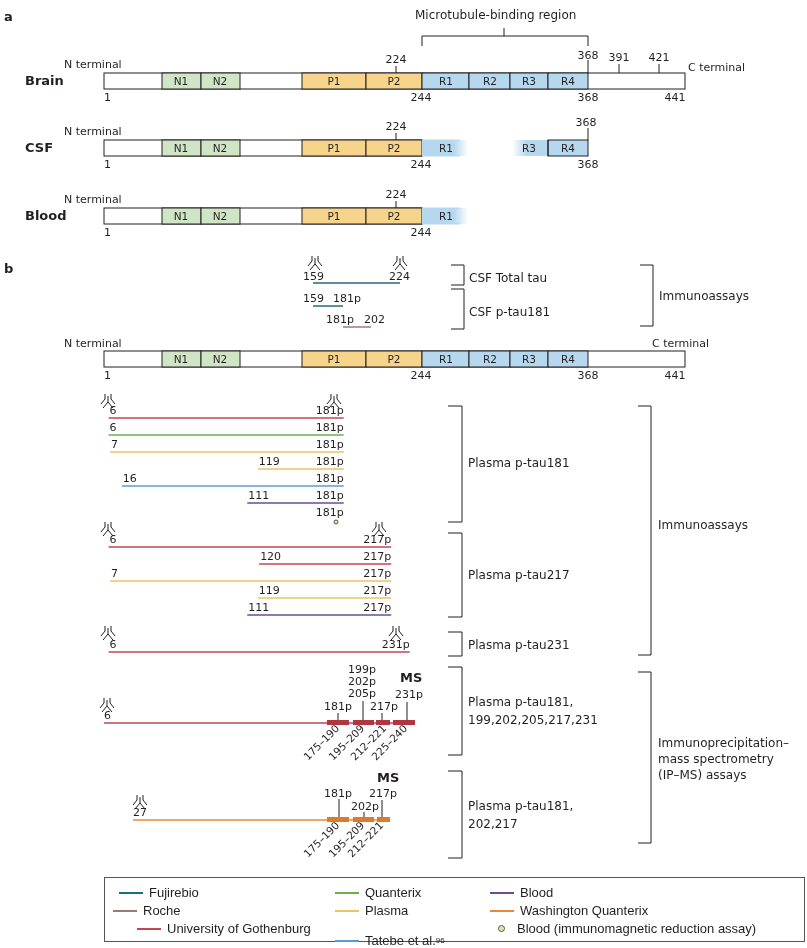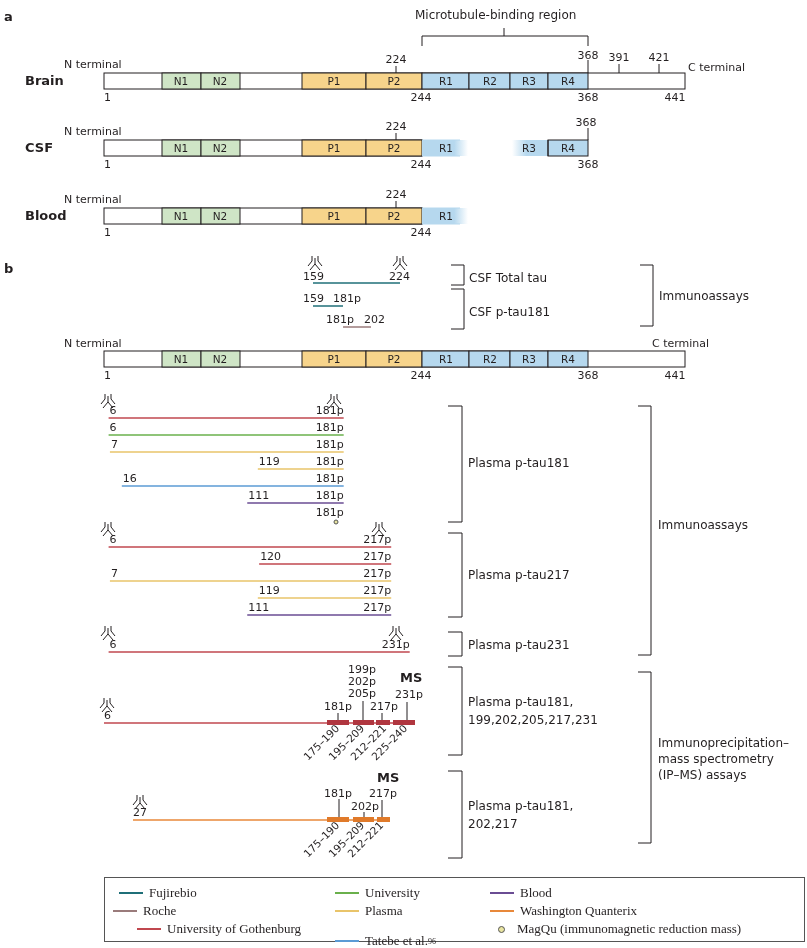--- a/index.html
+++ b/index.html
@@ -4,21 +4,21 @@
 <style>
   html,body{margin:0;padding:0;background:#fff;}
   body{width:807px;height:948px;position:relative;overflow:hidden;font-family:"DejaVu Sans","Liberation Sans",sans-serif;color:#231f20;}
   #fig{position:absolute;left:0;top:0;}
   .t{font-family:"DejaVu Sans",sans-serif;font-size:11px;fill:#231f20;}
   .ts{font-family:"DejaVu Sans",sans-serif;font-size:10.5px;fill:#231f20;}
   .tl{font-family:"DejaVu Sans",sans-serif;font-size:12px;fill:#231f20;}
   .tb{font-family:"DejaVu Sans",sans-serif;font-size:13px;font-weight:bold;fill:#231f20;}
   .tdom{font-family:"DejaVu Sans",sans-serif;font-size:10.5px;fill:#231f20;}
   .legend{position:absolute;left:104px;top:877px;width:701px;height:65px;border:1px solid #555;box-sizing:border-box;font-size:12px;}
-  .leg-item{position:absolute;display:flex;align-items:center;white-space:nowrap;font-family:Liberation Serif, serif;font-size:13px;color:#231f20;}
+  .leg-item{position:absolute;display:flex;align-items:center;white-space:nowrap;font-family:Liberation Sans, sans-serif;font-size:13px;color:#231f20;}
   .leg-swatch{display:inline-block;width:24px;height:2px;margin-right:6px;}
   .leg-dot{display:inline-block;width:5px;height:5px;border-radius:50%;border:1px solid #555;background:#e8e4a0;margin:0 12px 0 8px;}
   sup{font-size:8px;}
 </style>
 </head>
 <body>
 
 <svg id="fig" width="807" height="948" viewBox="0 0 807 948" xmlns="http://www.w3.org/2000/svg">
   <defs>
     <linearGradient id="fadeR" x1="0" x2="1" y1="0" y2="0">
@@ -289,36 +289,36 @@
   <div class="leg-item" style="left:8px;top:25px">
       <span class="leg-swatch" style="background:#9a7b7b"></span>
       <span>Roche</span>
     </div>
   <div class="leg-item" style="left:32px;top:43px">
       <span class="leg-swatch" style="background:#c0474f"></span>
       <span>University of Gothenburg</span>
     </div>
   <div class="leg-item" style="left:230px;top:7px">
       <span class="leg-swatch" style="background:#6ab04c"></span>
-      <span>University</span>
+      <span>Quanterix</span>
     </div>
   <div class="leg-item" style="left:230px;top:25px">
       <span class="leg-swatch" style="background:#e9c46a"></span>
       <span>Plasma</span>
     </div>
   <div class="leg-item" style="left:230px;top:55px">
       <span class="leg-swatch" style="background:#5b9bd5"></span>
       <span>Tatebe et al.</span>
       <sup>96</sup>
     </div>
   <div class="leg-item" style="left:385px;top:7px">
       <span class="leg-swatch" style="background:#6a4c93"></span>
       <span>Blood</span>
     </div>
   <div class="leg-item" style="left:385px;top:25px">
       <span class="leg-swatch" style="background:#e8883a"></span>
       <span>Washington Quanterix</span>
     </div>
   <div class="leg-item" style="left:385px;top:43px">
       <span class="leg-dot"></span>
-      <span>MagQu (immunomagnetic reduction mass)</span>
+      <span>Blood (immunomagnetic reduction assay)</span>
     </div>
 </div>
 
 </body></html>

